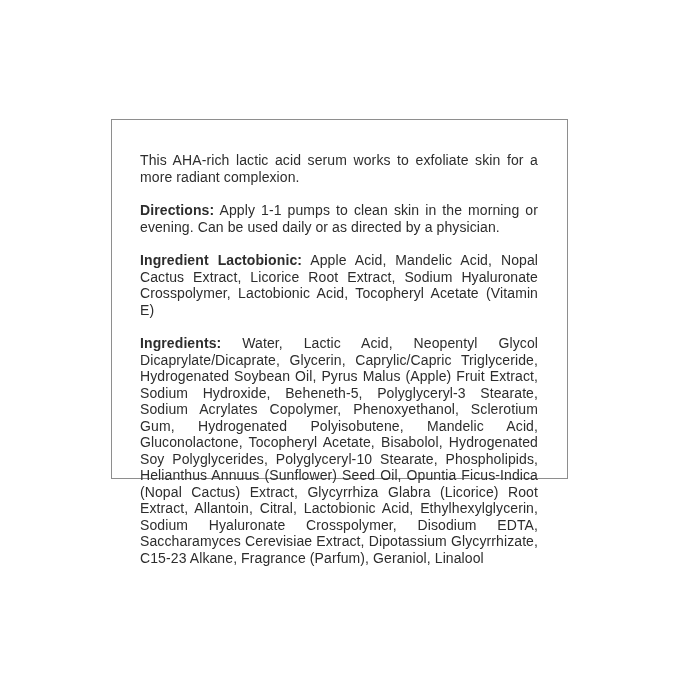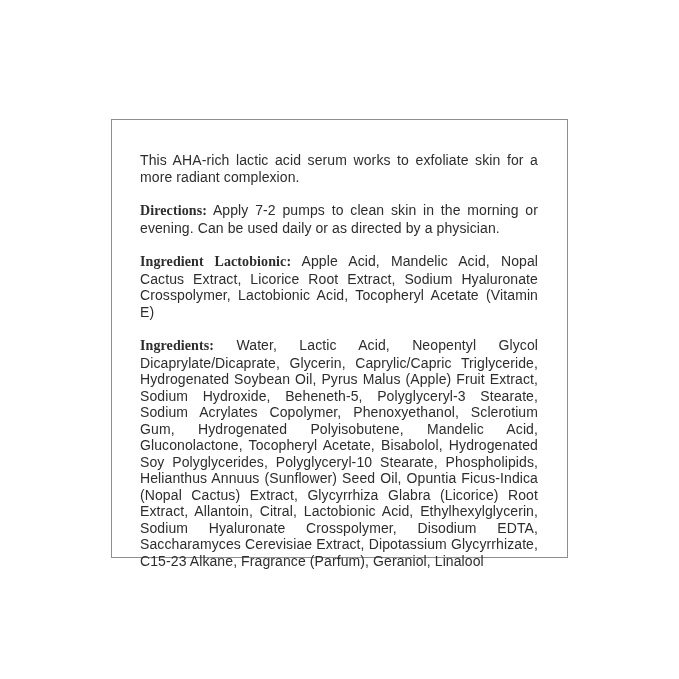--- a/index.html
+++ b/index.html
@@ -12,46 +12,45 @@
     background: var(--bg, #ffffff);
     font-family: "Liberation Sans", sans-serif;
     position: relative;
     overflow: hidden;
   }
   .label-box {
     position: absolute;
     left: 111px;
     top: 119px;
     width: 457px;
-    height: 439px;
+    height: 360px;
     box-sizing: border-box;
     border: 1px solid var(--border, #8e8e8e);
     background: var(--bg, #ffffff);
     padding: 32px 29px 28px 28px;
   }
   .label-box p {
     margin: 0 0 17px 0;
     font-size: 14px;
     line-height: 16.5px;
     color: var(--text, #2d2d2d);
     text-align: justify;
     letter-spacing: 0.1px;
   }
   .label-box p:last-child {
     margin-bottom: 0;
   }
   .label-box b {
     font-weight: bold;
-    font-family: Liberation Serif, serif;
   }
 </style>
 </head>
 <body style="--bg: #ffffff; --border: #8e8e8e; --text: #2d2d2d;">
 
 <div class="label-box">
   <p><span>This AHA-rich lactic acid serum works to exfoliate skin for a more radiant complexion.</span></p>
 
-  <p><b>Directions:</b> <span>Apply 7-2 pumps to clean skin in the morning or evening. Can be used daily or as directed by a physician.</span></p>
+  <p><b>Directions:</b> <span>Apply 1-1 pumps to clean skin in the morning or evening. Can be used daily or as directed by a physician.</span></p>
 
   <p><b>Ingredient Lactobionic:</b> <span>Apple Acid, Mandelic Acid, Nopal Cactus Extract, Licorice Root Extract, Sodium Hyaluronate Crosspolymer, Lactobionic Acid, Tocopheryl Acetate (Vitamin E)</span></p>
 
   <p><b>Ingredients:</b> <span>Water, Lactic Acid, Neopentyl Glycol Dicaprylate/Dicaprate, Glycerin, Caprylic/Capric Triglyceride, Hydrogenated Soybean Oil, Pyrus Malus (Apple) Fruit Extract, Sodium Hydroxide, Beheneth-5, Polyglyceryl-3 Stearate, Sodium Acrylates Copolymer, Phenoxyethanol, Sclerotium Gum, Hydrogenated Polyisobutene, Mandelic Acid, Gluconolactone, Tocopheryl Acetate, Bisabolol, Hydrogenated Soy Polyglycerides, Polyglyceryl-10 Stearate, Phospholipids, Helianthus Annuus (Sunflower) Seed Oil, Opuntia Ficus-Indica (Nopal Cactus) Extract, Glycyrrhiza Glabra (Licorice) Root Extract, Allantoin, Citral, Lactobionic Acid, Ethylhexylglycerin, Sodium Hyaluronate Crosspolymer, Disodium EDTA, Saccharamyces Cerevisiae Extract, Dipotassium Glycyrrhizate, C15-23 Alkane, Fragrance (Parfum), Geraniol, Linalool</span></p>
 </div>
 
 </body></html>

